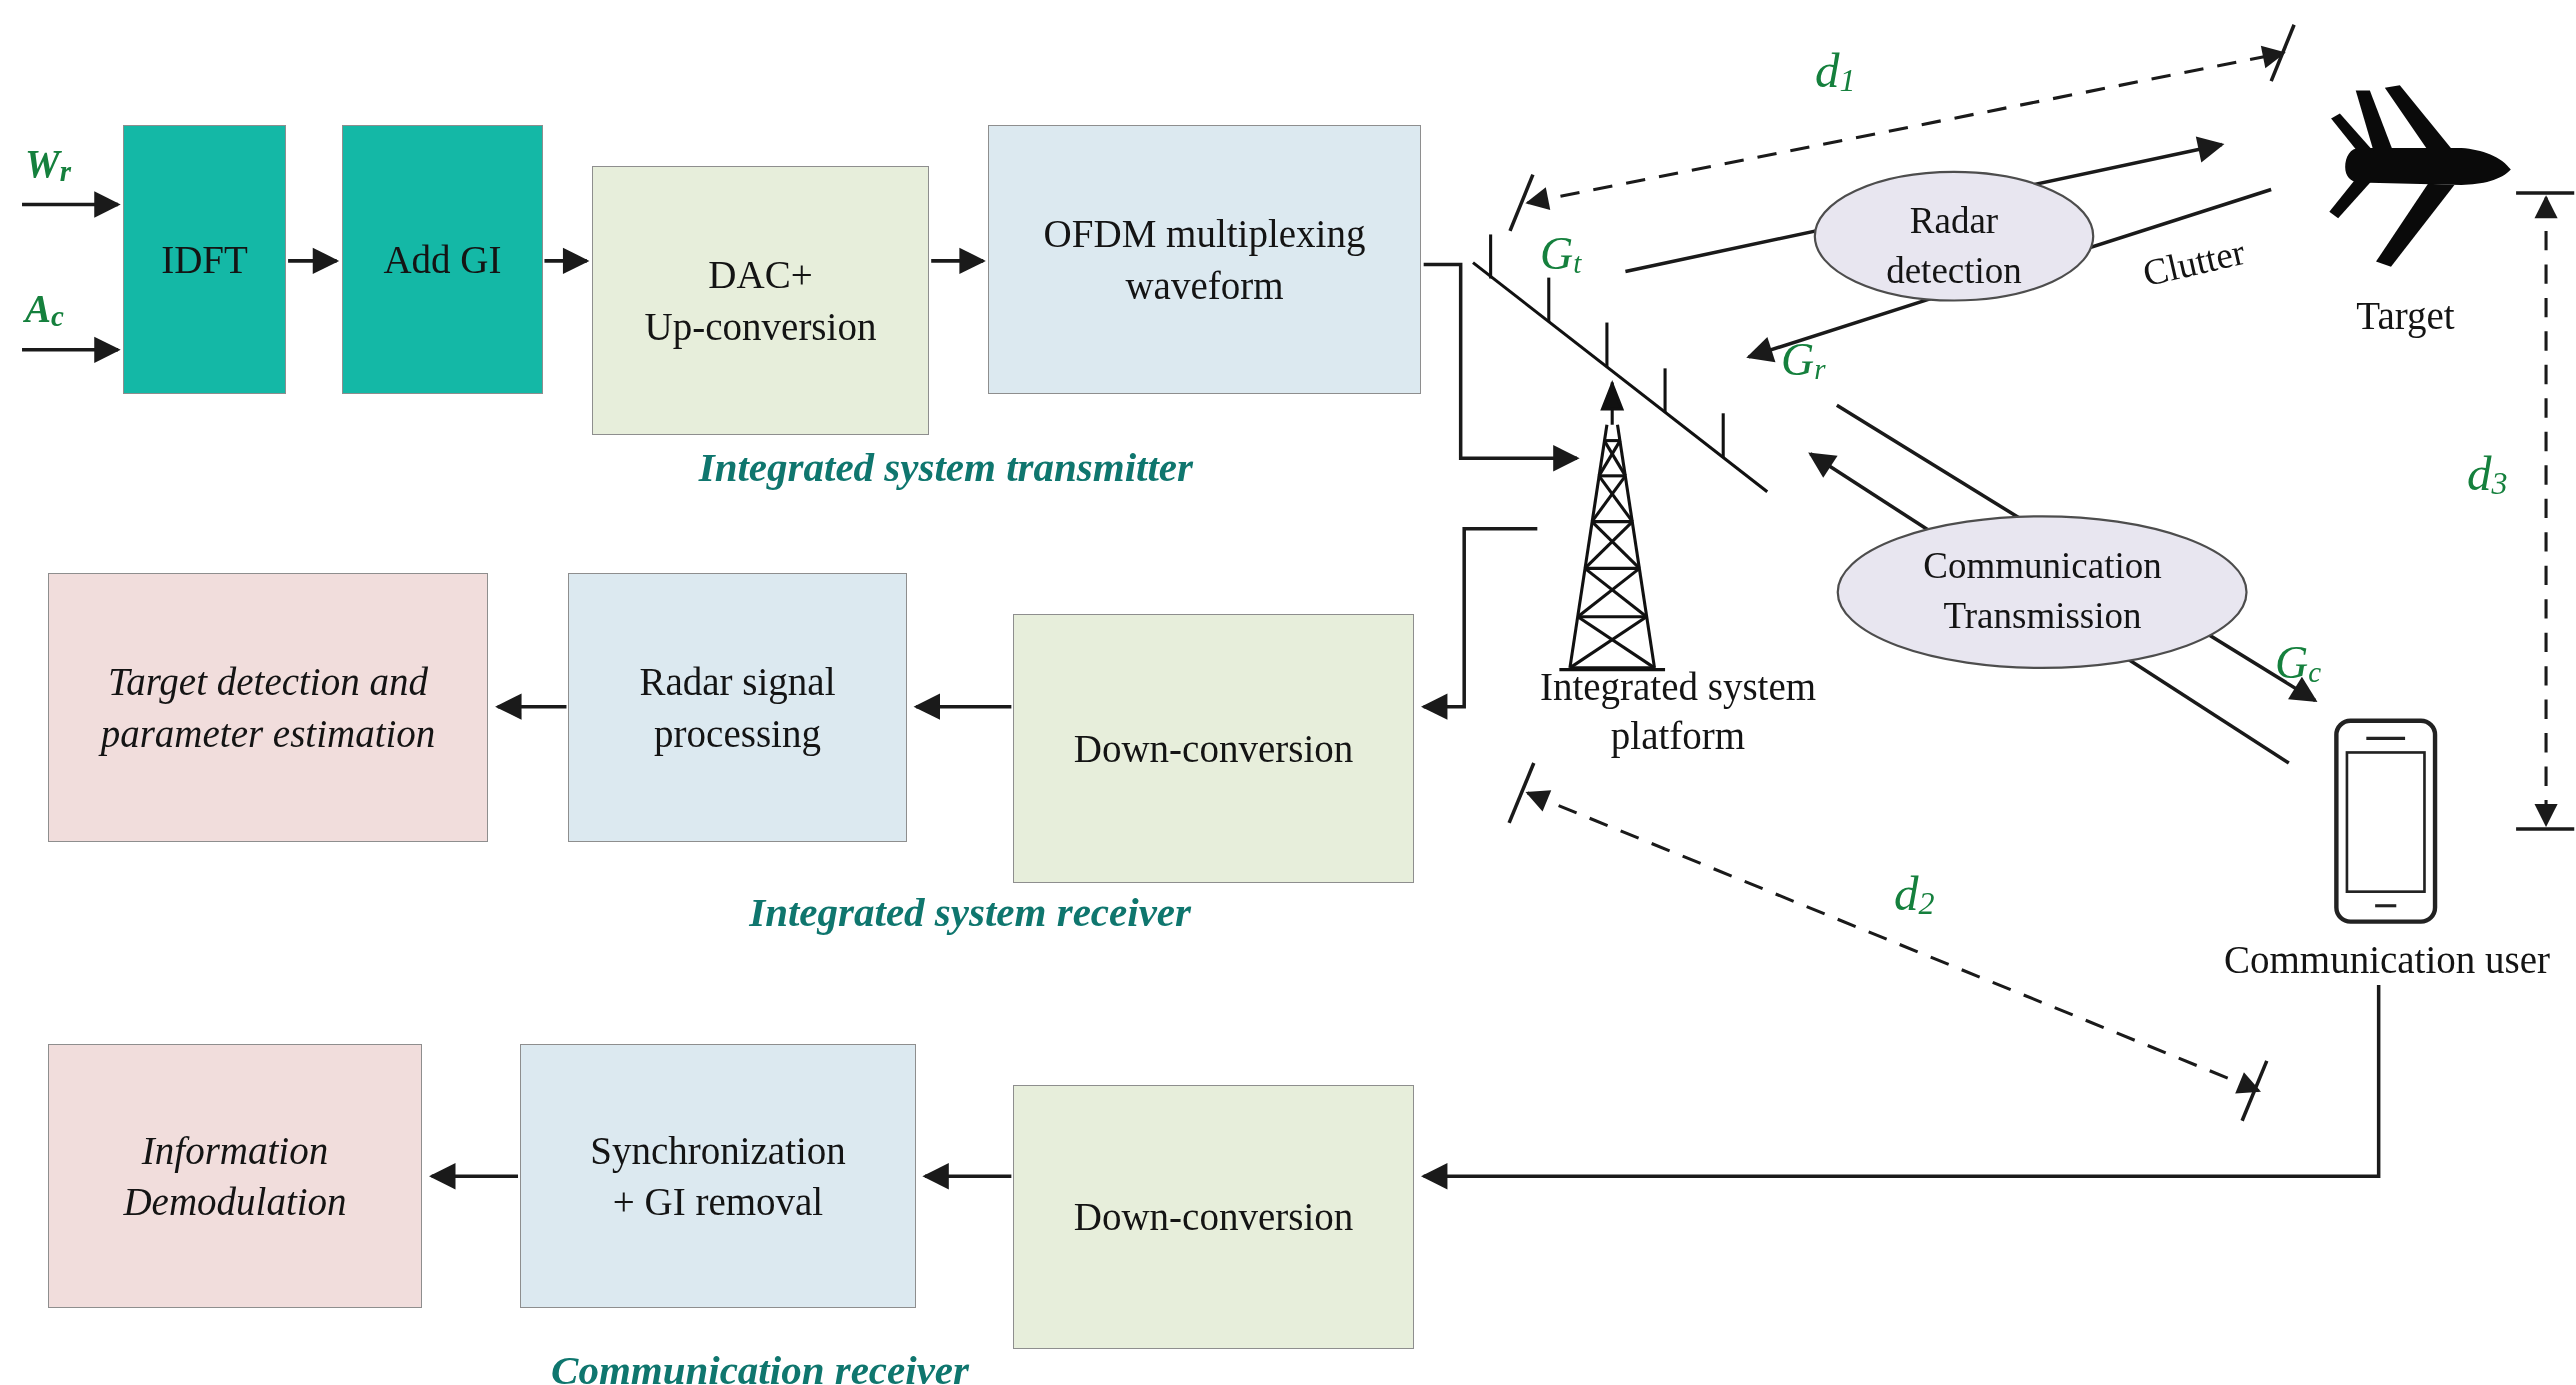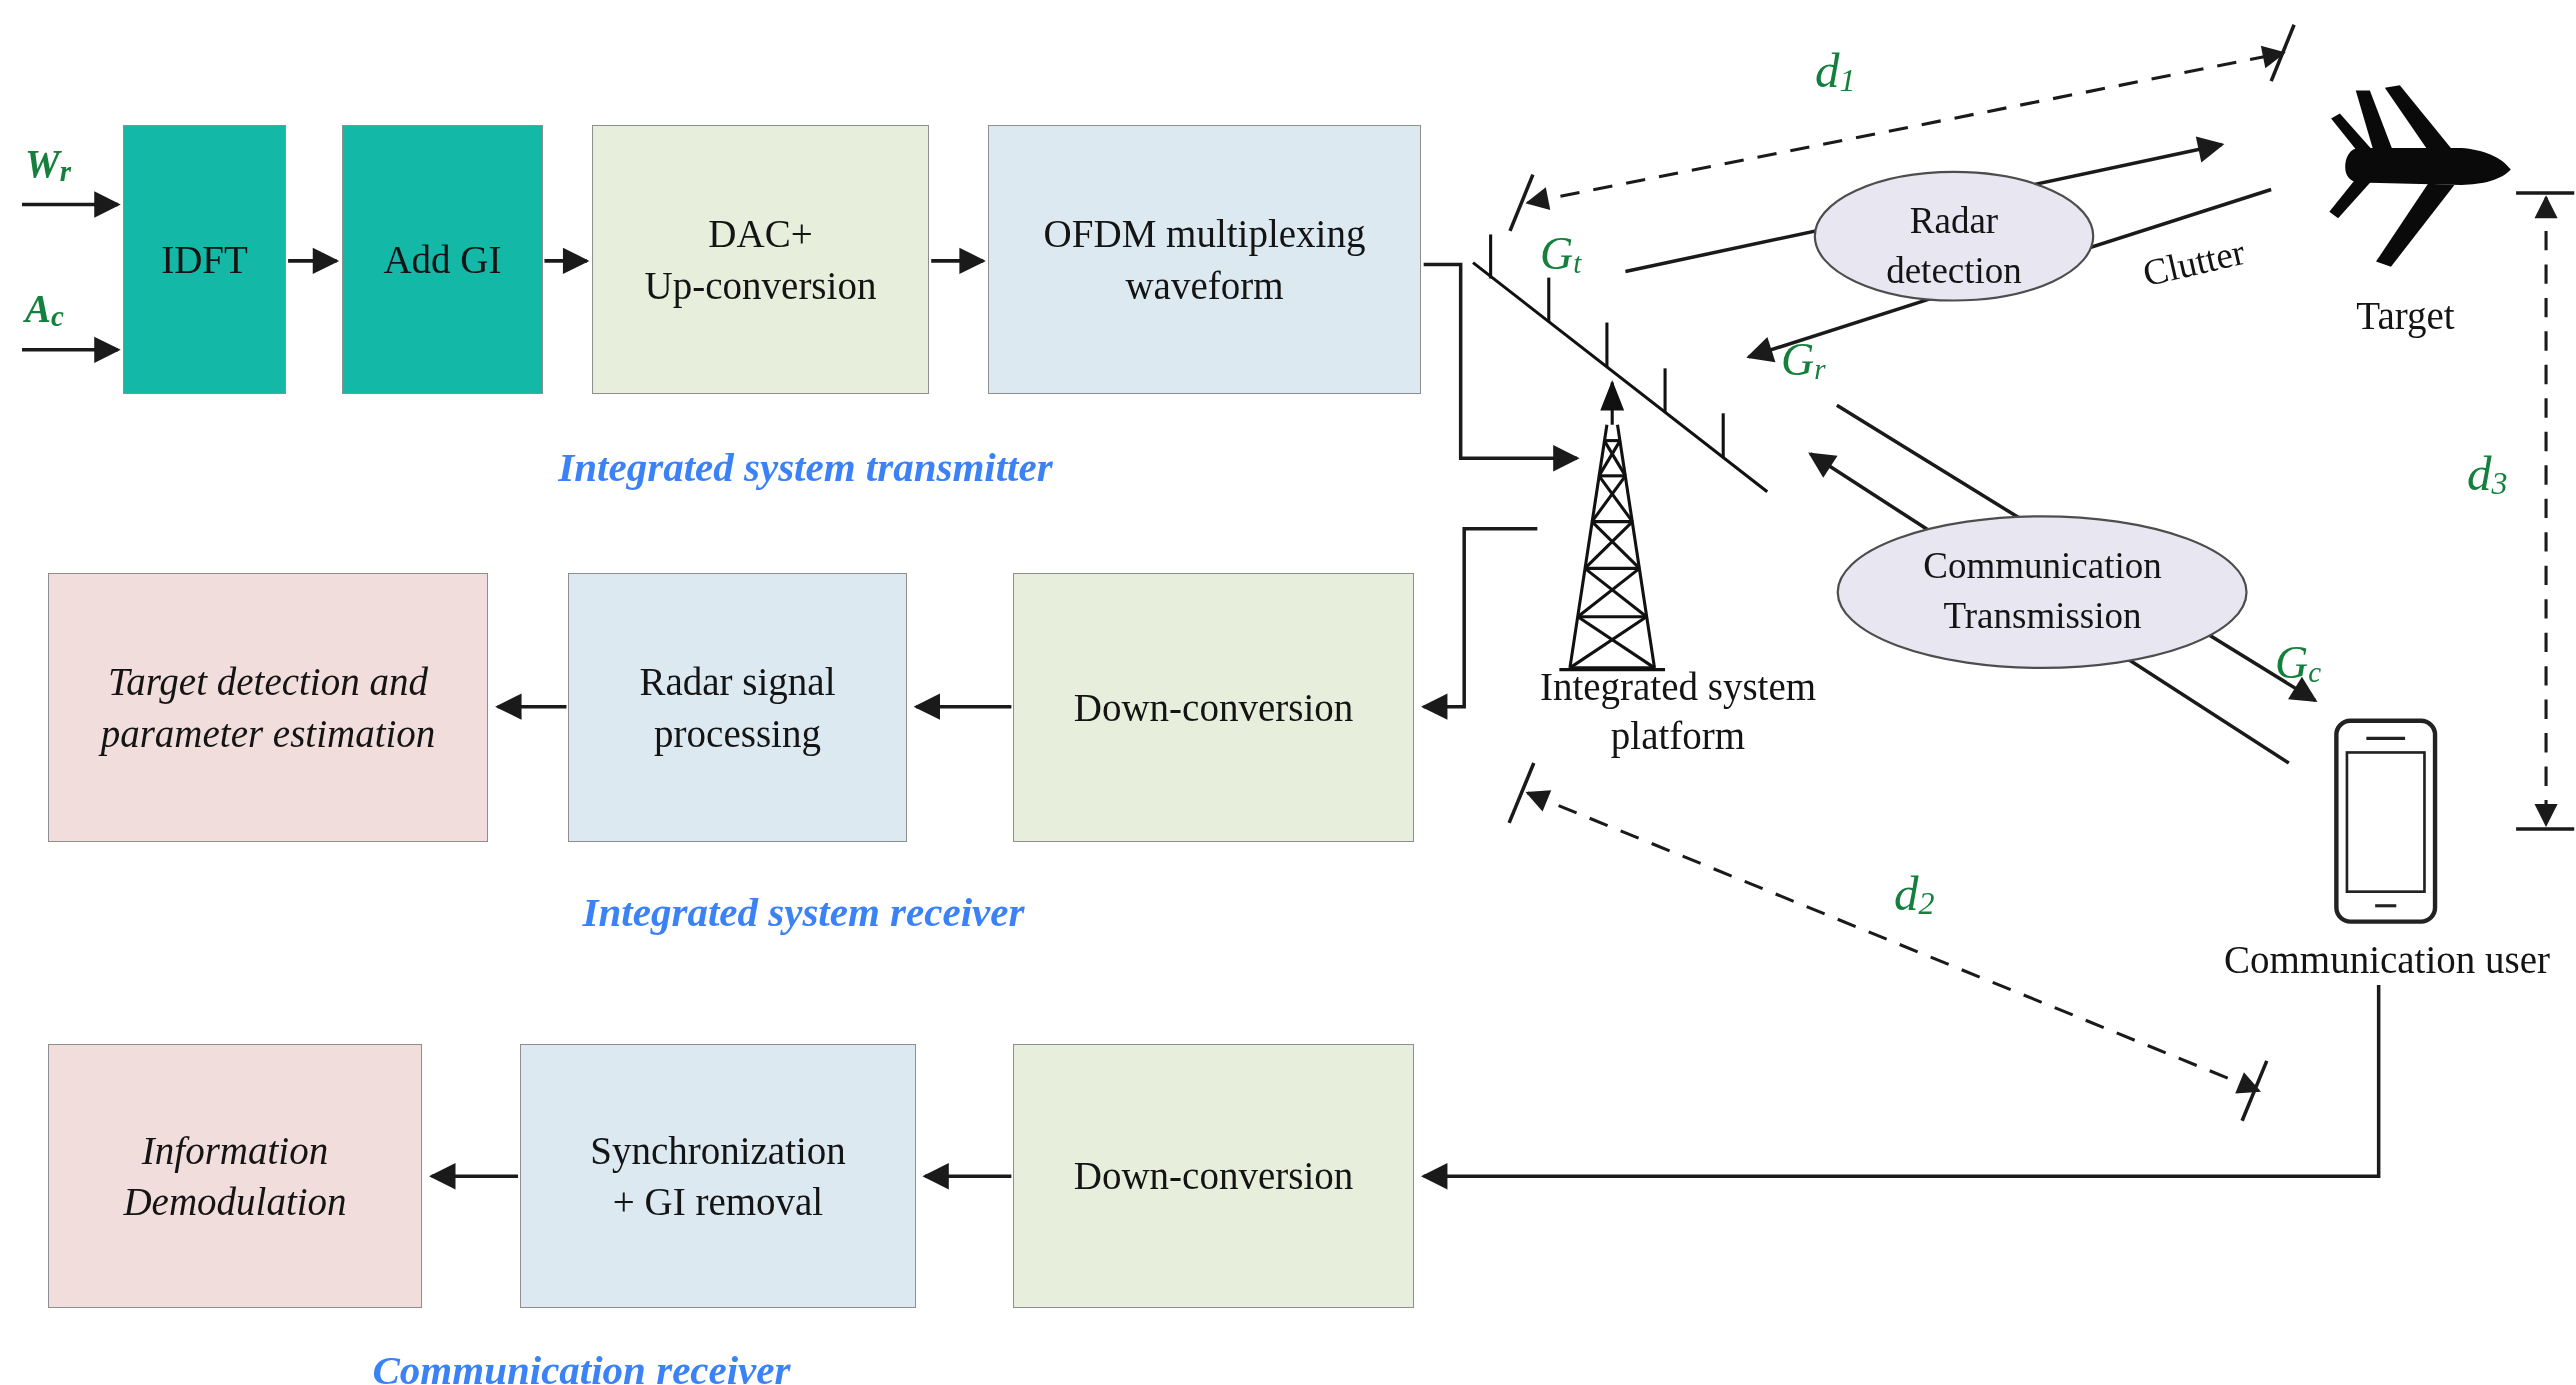--- a/index.html
+++ b/index.html
@@ -3,25 +3,25 @@
 <meta charset="utf-8">
 <style>
   html,body{margin:0;padding:0;background:#ffffff;}
   .canvas{position:relative;width:2576px;height:1386px;background:#ffffff;overflow:hidden;
           font-family:"Liberation Serif", serif;color:#141414;}
   .layer{position:absolute;left:0;top:0;width:2576px;height:1386px;}
   .box{position:absolute;display:flex;flex-direction:column;align-items:center;justify-content:center;
        border:1.8px solid #8e8e8e;font:39px/1.32 "Liberation Serif", serif;color:#141414;text-align:center;
        box-sizing:border-box;}
   .peach{background:#14b8a6;}
-  .green{background:#E7EEDB;}
+  .green{background:#E7EEDB;margin-top:41px;}
   .blue{background:#DCE9F0;}
   .pink{background:#F1DDDC;font-style:italic;}
   .caption{position:absolute;font-family:"Liberation Serif", serif;font-weight:bold;font-style:italic;
-           font-size:41px;text-align:center;color:#3b82f6;}
+           font-size:41px;text-align:right;color:#0f766e;}
   .plain{position:absolute;font:39px/1.25 "Liberation Serif", serif;color:#141414;text-align:center;
          display:flex;flex-direction:column;}
   .bubbletext{position:absolute;font:37px/1.35 "Liberation Serif", serif;color:#141414;text-align:center;
               display:flex;flex-direction:column;}
   .math{position:absolute;font-family:"Liberation Serif", serif;font-style:italic;color:#15803d;white-space:nowrap;}
   .math .b{font-size:46px;}
   .math sub{font-size:29px;font-style:italic;}
   .math.inp{font-weight:bold;}
   .math.inp .b{font-size:39px;}
   .math.dist .b{font-size:49px;}

